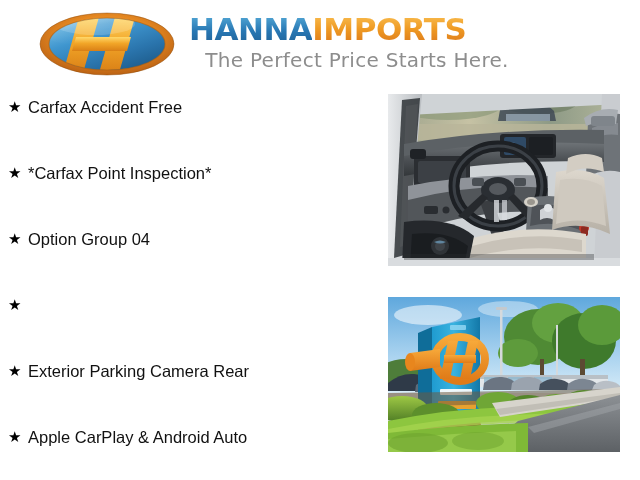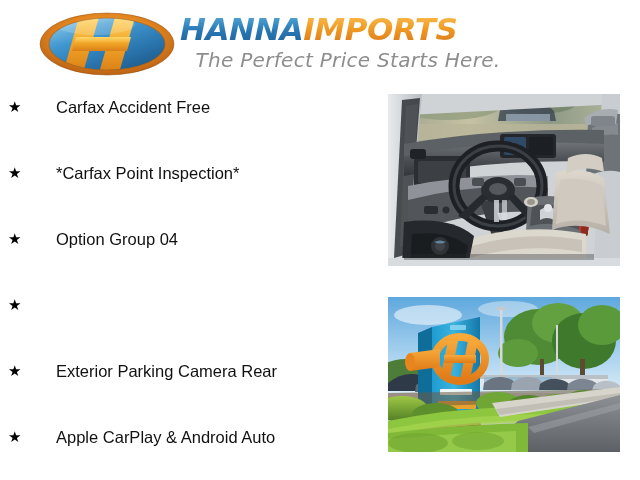--- a/index.html
+++ b/index.html
@@ -34,25 +34,24 @@
   .brand-emblem {
     position: absolute;
     left: 31px;
     top: 11px;
     width: 152px;
     height: 66px;
   }
 
   .brand-wordmark-wrap {
     position: absolute;
-    left: 180px;
+    left: 189px;
     top: 12px;
     width: 350px;
     height: 62px;
-    font-style: italic;
   }
 
   .wordmark {
     font-family: "DejaVu Sans", sans-serif;
     font-size: 31px;
     font-weight: 700;
     letter-spacing: -0.5px;
     line-height: 34px;
     white-space: nowrap;
   }
@@ -107,21 +106,20 @@
     color: #000000;
     text-align: left;
   }
 
   .feature-label {
     font-family: "Liberation Sans", sans-serif;
     font-size: 16.5px;
     line-height: 22px;
     color: #111111;
     white-space: nowrap;
-    margin-left: 28px;
   }
 
   
   .photo {
     position: absolute;
     overflow: hidden;
     background: #cfd3d6;
   }
   .photo-interior {
     left: 388px;

